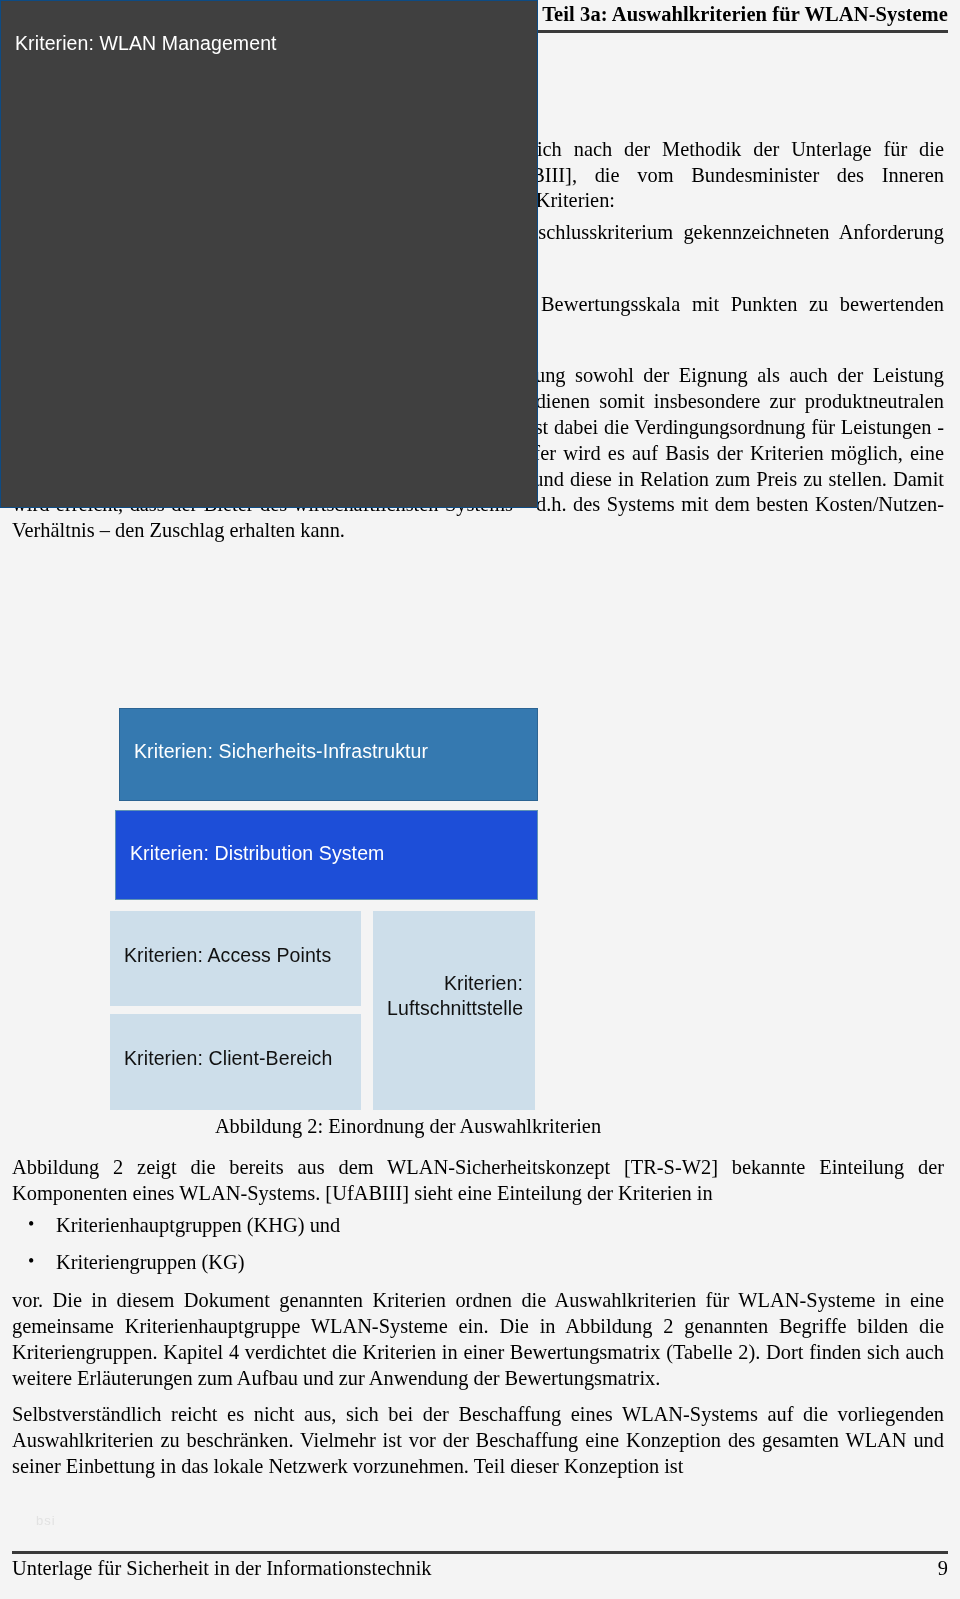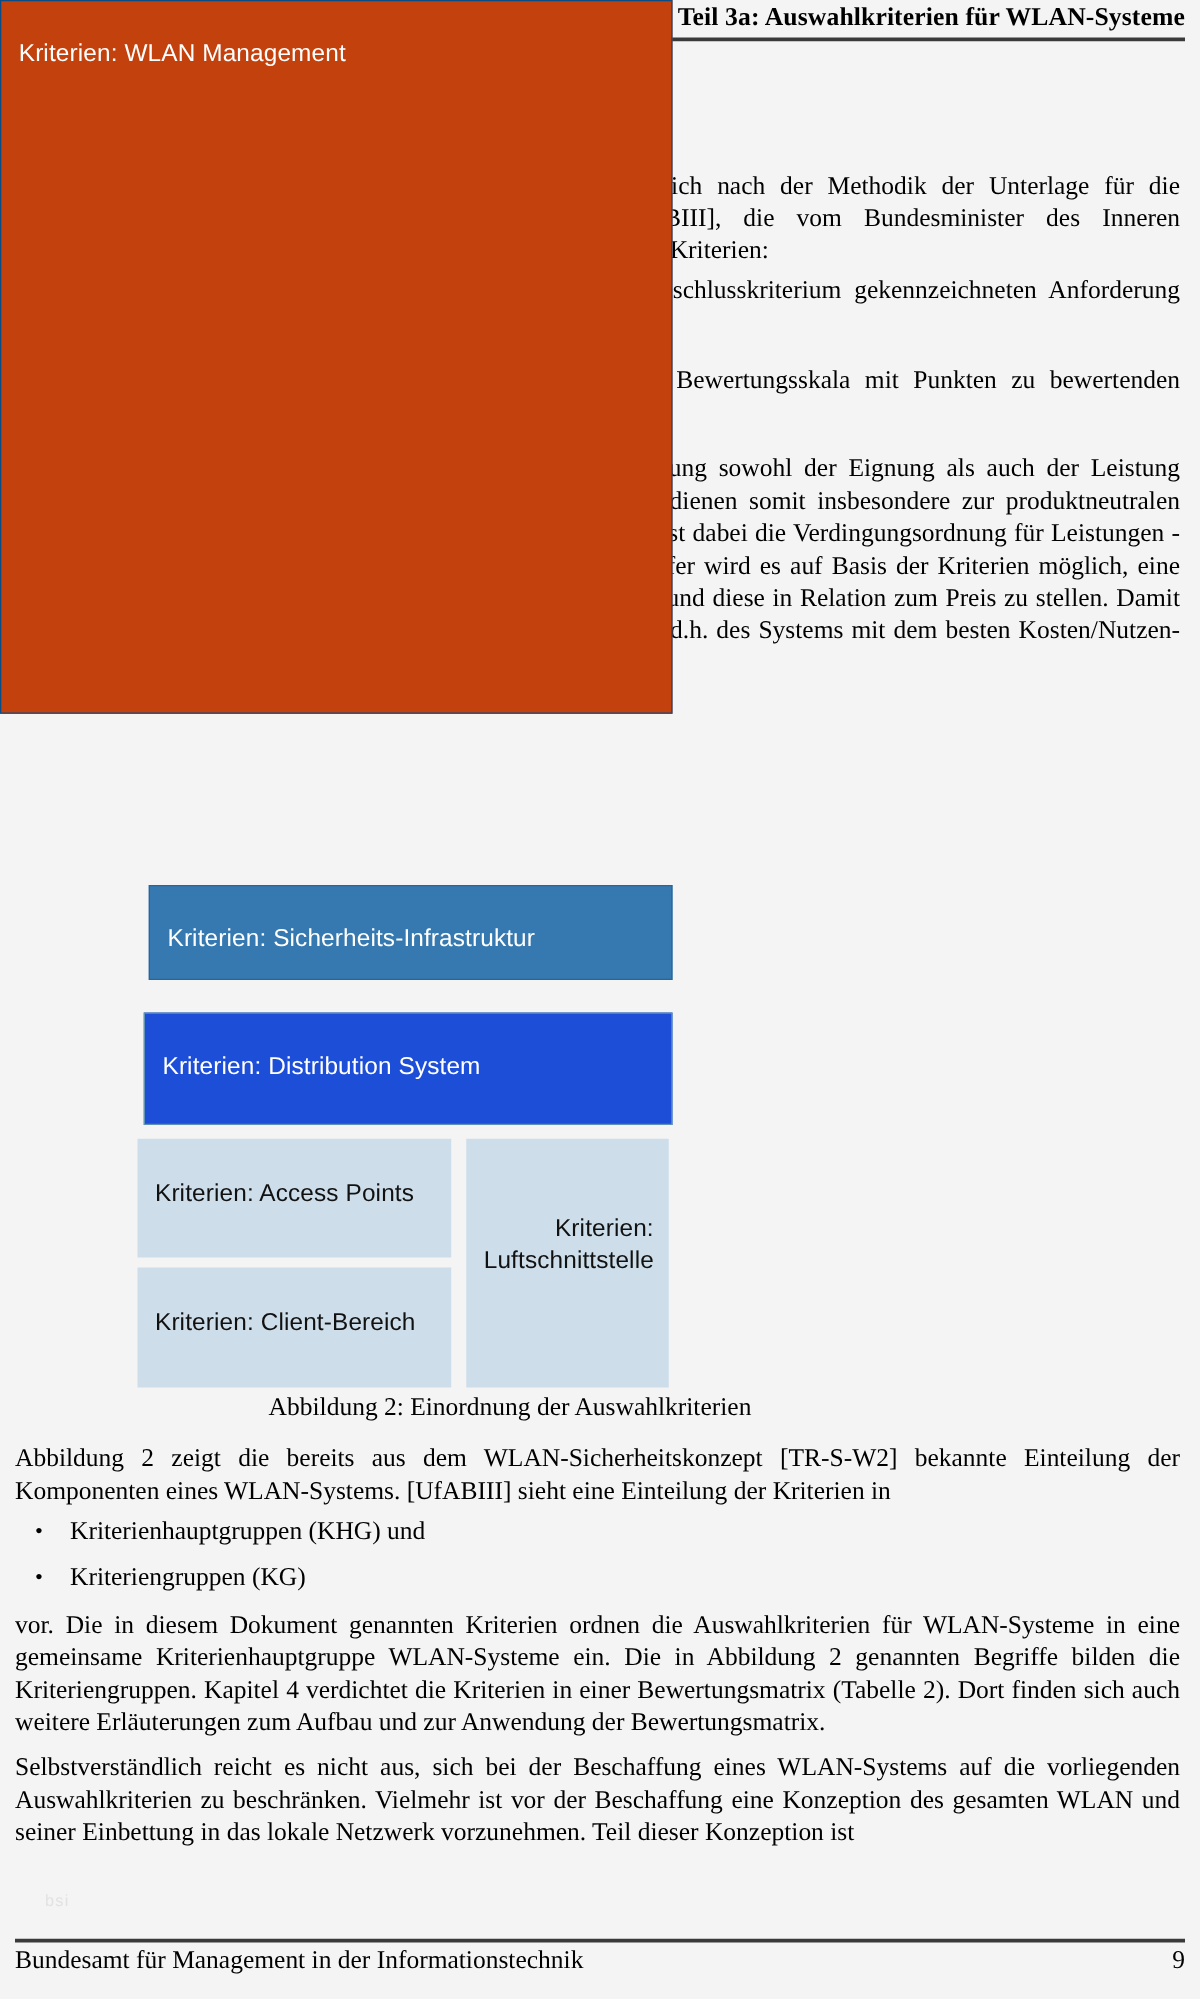--- a/index.html
+++ b/index.html
@@ -119,30 +119,30 @@
     line-height: 25px;
     letter-spacing: 0.1px;
   }
   .box span {
     position: absolute;
     left: 14px;
   }
 
   .box-l1 {
     left: 0; top: 0;
-    width: 538px; height: 571px;
-    background: #c2410c;
+    width: 538px; height: 508px;
+    background: #404040;
     border: 1px solid #0d4b84;
     color: #ffffff;
   }
   .box-l1 span { top: 30px; }
 
   .box-sicherheit {
     left: 119px; top: 708px;
-    width: 419px; height: 76px;
+    width: 419px; height: 93px;
     background: #3579b0;
     border: 1px solid #2c6493;
     color: #ffffff;
   }
   .box-sicherheit span { top: 30px; }
 
   .box-distribution {
     left: 115px; top: 810px;
     width: 423px; height: 90px;
     background: #1d4ed8;
@@ -306,18 +306,18 @@
     <p class="body" style="margin-top:12px">vor. Die in diesem Dokument genannten Kriterien ordnen die Auswahlkriterien für WLAN-Systeme in eine gemeinsame Kriterienhauptgruppe WLAN-Systeme ein. Die in Abbildung 2 genannten Begriffe bilden die Kriteriengruppen. Kapitel 4 verdichtet die Kriterien in einer Bewertungsmatrix (Tabelle 2). Dort finden sich auch weitere Erläuterungen zum Aufbau und zur Anwendung der Bewertungsmatrix.</p>
     <p class="body">Selbstverständlich reicht es nicht aus, sich bei der Beschaffung eines WLAN-Systems auf die vorliegenden Auswahlkriterien zu beschränken. Vielmehr ist vor der Beschaffung eine Konzeption des gesamten WLAN und seiner Einbettung in das lokale Netzwerk vorzunehmen. Teil dieser Konzeption ist</p>
 
   </div>
 
   <div class="watermark">bsi</div>
 
   <div class="footer">
     <div class="footer-rule"></div>
     <div class="footer-row">
-      <span>Bundesamt für Management in der Informationstechnik</span>
+      <span>Unterlage für Sicherheit in der Informationstechnik</span>
       <span>9</span>
     </div>
   </div>
 
 </div>
 
 </body></html>

